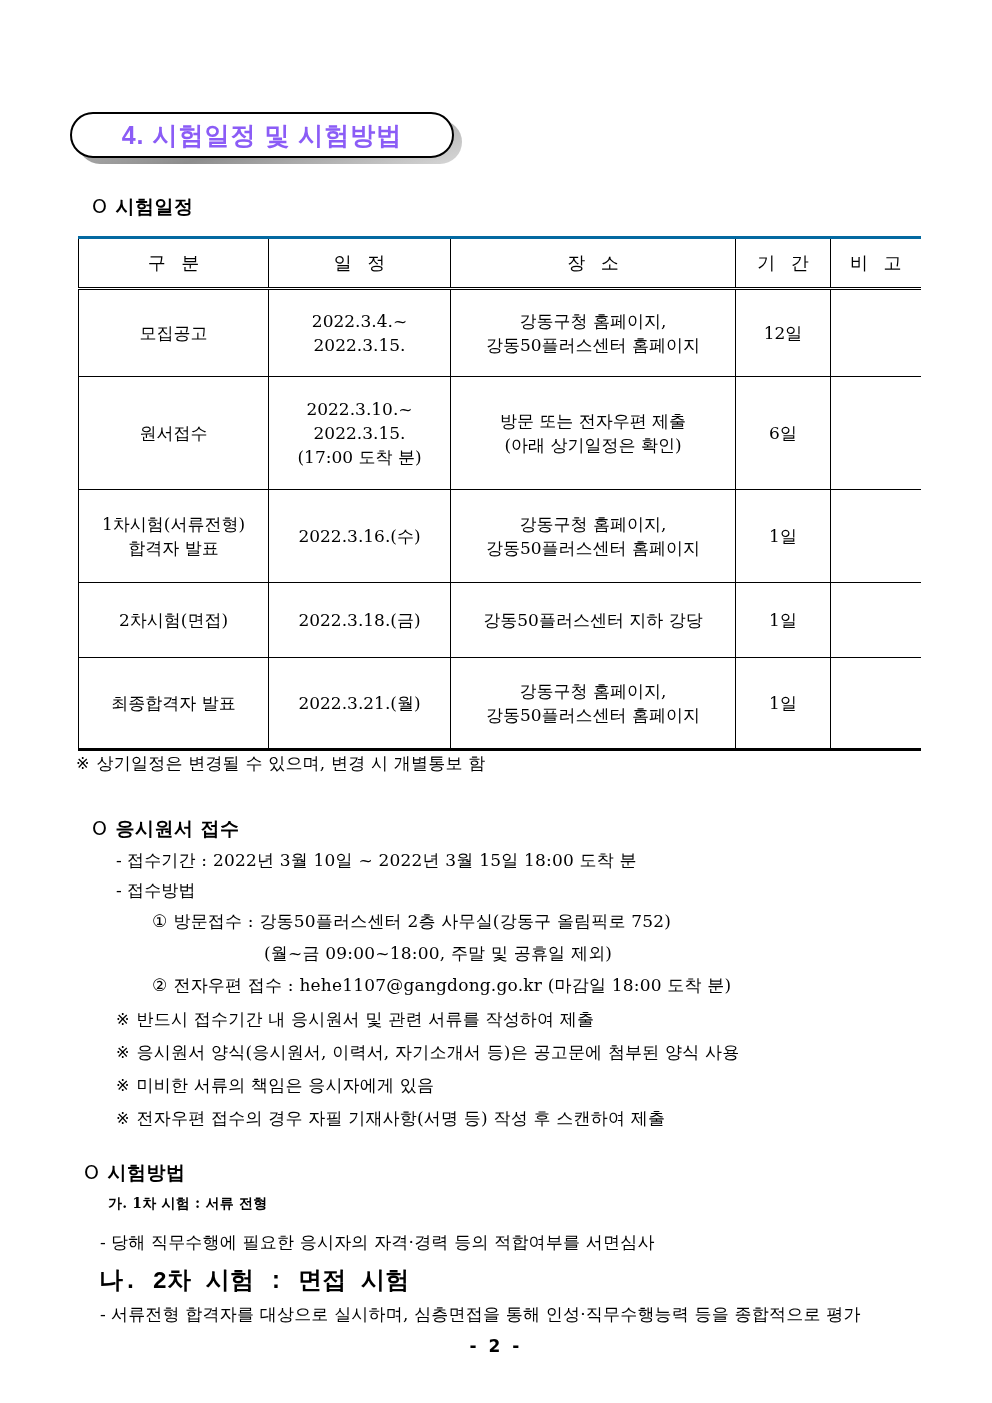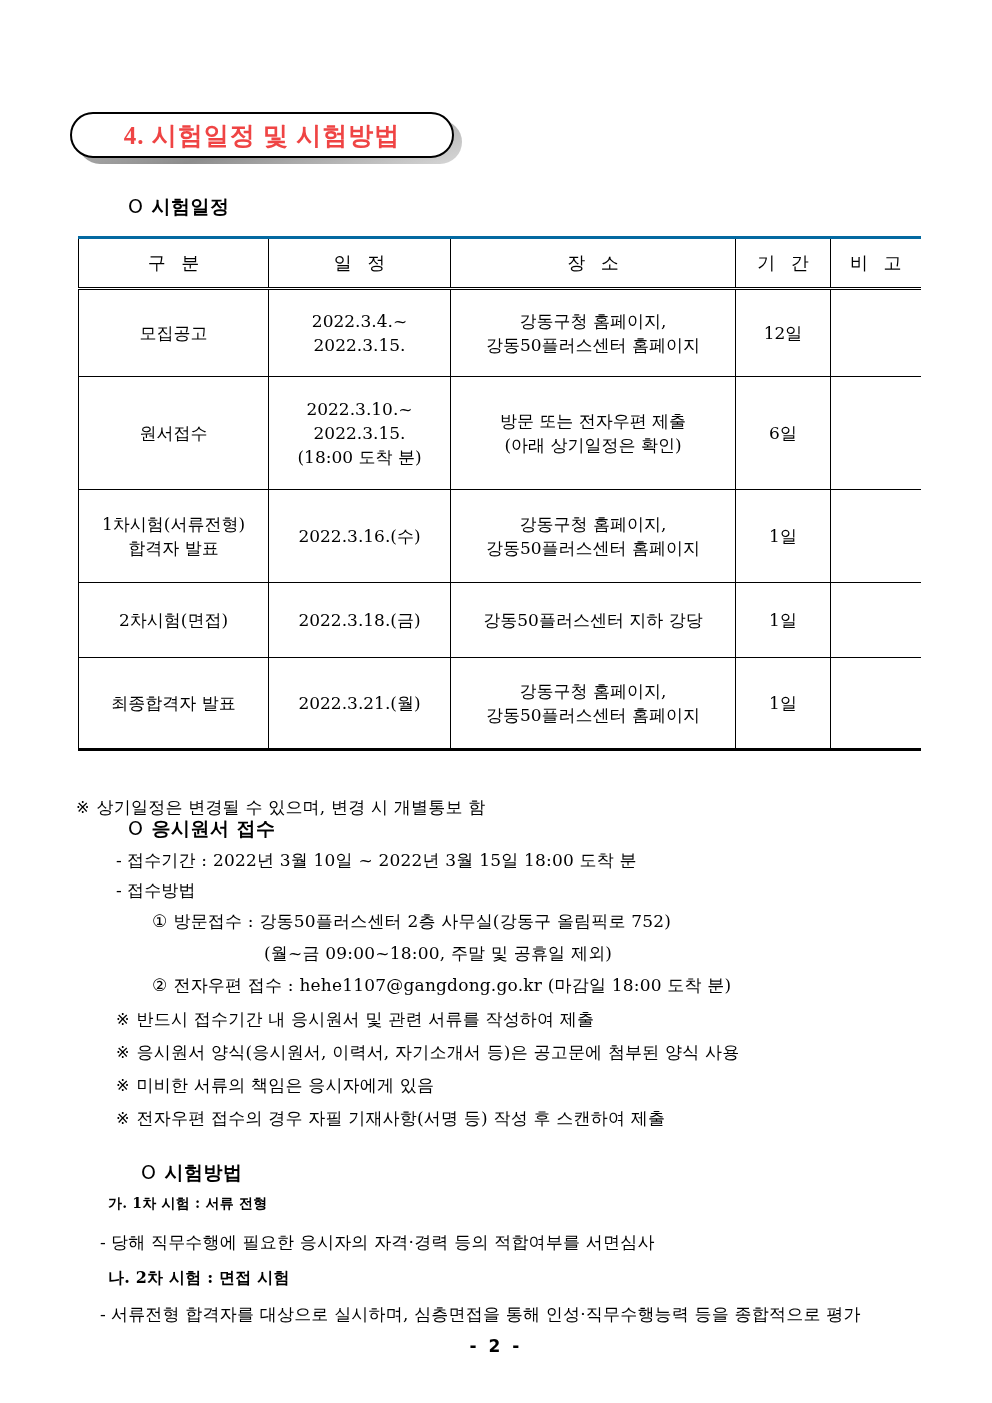--- a/index.html
+++ b/index.html
@@ -47,36 +47,35 @@
     width: 380px;
     height: 42px;
     border: 2px solid #000000;
     border-radius: 24px;
     background: #ffffff;
     display: flex;
     align-items: center;
     justify-content: center;
   }
   .banner-title {
-    font-family: Liberation Serif, serif;
+    font-family: Liberation Sans, sans-serif;
     font-weight: 700;
     font-size: 25px;
     letter-spacing: 1px;
     white-space: nowrap;
-    color: #ef4444;
+    color: #8b5cf6;
   }
 
   
   .o-heading {
     position: absolute;
     font-size: 19px;
     font-weight: 700;
     white-space: nowrap;
     letter-spacing: 0.5px;
-    margin-left: 36px;
   }
   .o-heading .o-mark {
     font-family: "DejaVu Sans", "Liberation Sans", sans-serif;
     font-weight: 400;
     font-size: 19px;
     padding-right: 8px;
   }
 
   
   .sched-table {
@@ -228,21 +227,21 @@
         <td></td>
       </tr>
 
       <tr class="r-h2">
         <td>
           <span class="cell-line">원서접수</span>
         </td>
         <td>
           <span class="cell-line">2022.3.10.~</span>
           <span class="cell-line">2022.3.15.</span>
-          <span class="cell-line">(18:00 도착 분)</span>
+          <span class="cell-line">(17:00 도착 분)</span>
         </td>
         <td>
           <span class="cell-line">방문 또는 전자우편 제출</span>
           <span class="cell-line">(아래 상기일정은 확인)</span>
         </td>
         <td>6일</td>
         <td></td>
       </tr>
 
       <tr class="r-h3">
@@ -285,21 +284,21 @@
         <td>
           <span class="cell-line">강동구청 홈페이지,</span>
           <span class="cell-line">강동50플러스센터 홈페이지</span>
         </td>
         <td>1일</td>
         <td></td>
       </tr>
     </tbody>
   </table>
 
-  <div class="line" style="left:76px; top:753px;margin-top:44px;">
+  <div class="line" style="left:76px; top:753px;">
     <span class="mark-ref">※</span><span>상기일정은 변경될 수 있으며, 변경 시 개별통보 함</span>
   </div>
 
   <div class="o-heading" style="left:92px; top:816px;">
     <span class="o-mark">O</span><span>응시원서 접수</span>
   </div>
 
   <div class="line" style="left:116px; top:850px;">
     <span class="dash">-</span><span>접수기간 : 2022년 3월 10일 ~ 2022년 3월 15일 18:00 도착 분</span>
   </div>
@@ -329,33 +328,33 @@
   </div>
 
   <div class="line" style="left:116px; top:1075px;">
     <span class="mark-ref">※</span><span>미비한 서류의 책임은 응시자에게 있음</span>
   </div>
 
   <div class="line" style="left:116px; top:1108px;">
     <span class="mark-ref">※</span><span>전자우편 접수의 경우 자필 기재사항(서명 등) 작성 후 </span><span class="em-scan">스캔</span><span>하여 제출</span>
   </div>
 
-  <div class="o-heading" style="left:105px; top:1160px;">
+  <div class="o-heading" style="left:84px; top:1160px;">
     <span class="o-mark">O</span><span>시험방법</span>
   </div>
 
   <div class="line bold" style="left:108px; top:1195px; font-size:14px;">
     <span>가. 1차 시험 : 서류 전형</span>
   </div>
 
   <div class="line" style="left:100px; top:1232px;">
     <span class="dash">-</span><span>당해 직무수행에 필요한 응시자의 자격·경력 등의 적합여부를 서면심사</span>
   </div>
 
-  <div class="line bold" style="left:108px; top:1268px; font-size:16px;">
+  <div class="line bold" style="left:99px; top:1268px; font-size:24px;font-family:Liberation Mono, monospace;">
     <span>나. 2차 시험 : 면접 시험</span>
   </div>
 
   <div class="line" style="left:100px; top:1304px;">
     <span class="dash">-</span><span>서류전형 합격자를 대상으로 실시하며, 심층면접을 통해 인성·직무수행능력 등을 종합적으로 평가</span>
   </div>
 
   <div class="footer">
     <span>- 2 -</span>
   </div>

